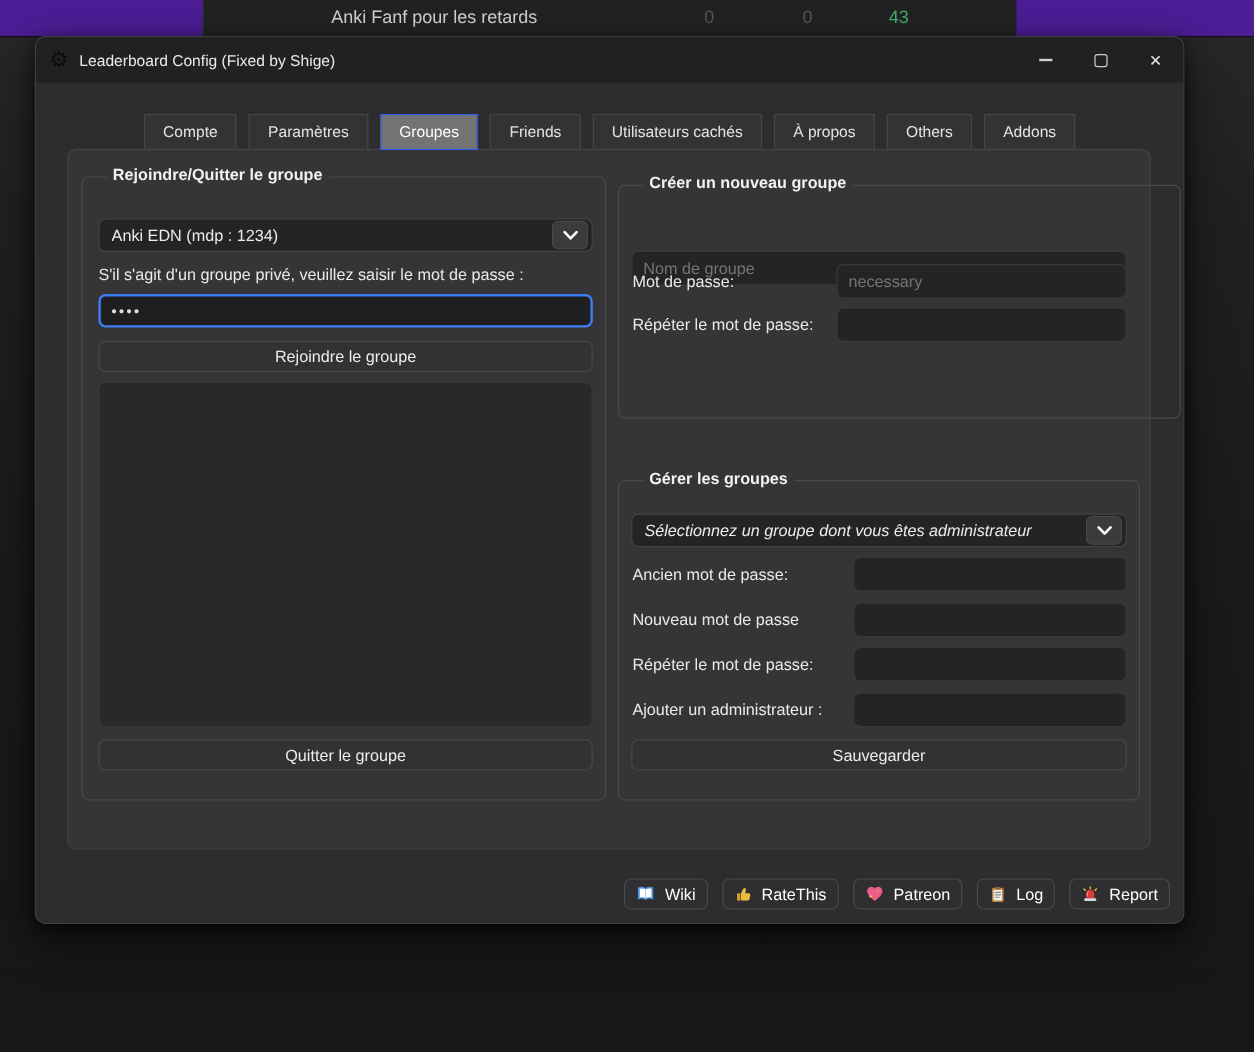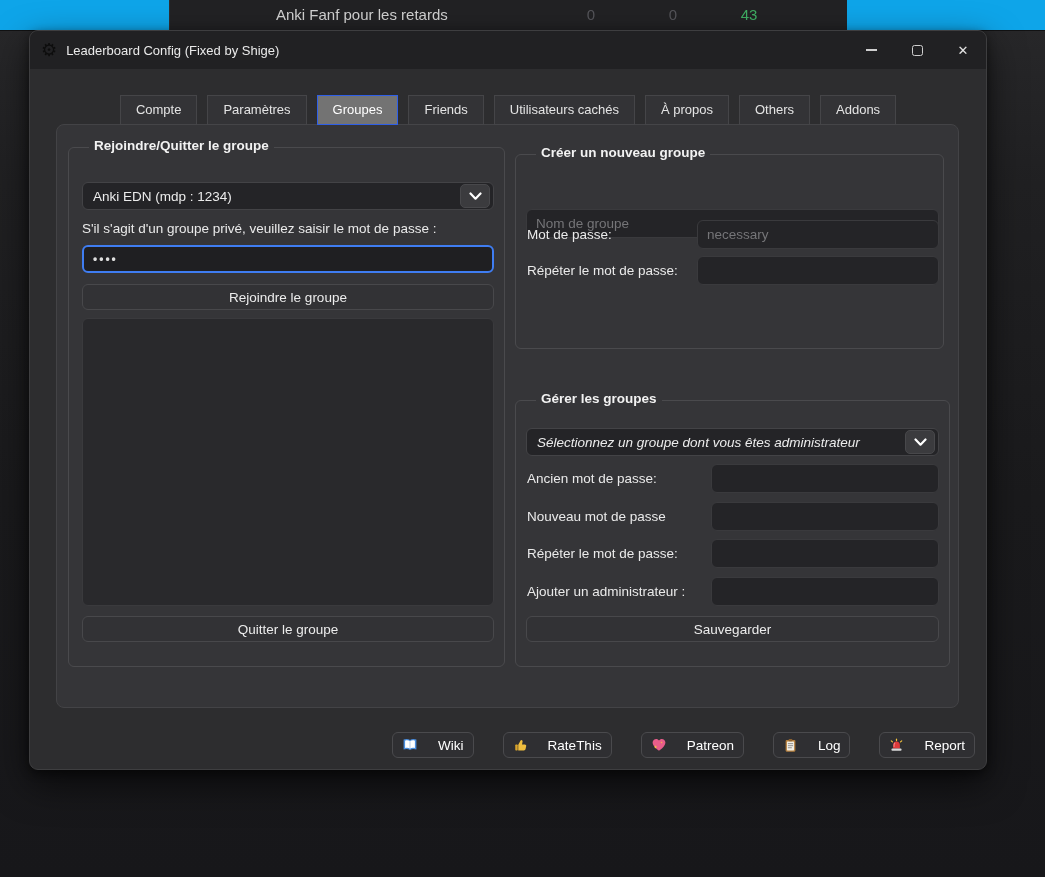--- a/index.html
+++ b/index.html
@@ -8,21 +8,21 @@
     font-family:"Liberation Sans", sans-serif;
     background:#19191b;
     position:relative;
     color:#e8e8e8;
   }
   
   .bg-lower {
     position:absolute; left:0; top:31px; right:0; bottom:0;
     background:linear-gradient(180deg,#272729 0%, #202022 18%, #1a1a1c 55%, #17171a 100%);
   }
-  .top-strip { position:absolute; left:0; top:0; width:1045px; height:31px; background:#0ea5e9;padding-left:16px; }
+  .top-strip { position:absolute; left:0; top:0; width:1045px; height:31px; background:#4c1d95;padding-left:16px; }
   .lb-row {
     position:absolute; left:169px; top:0; width:678px; height:30px;
     background:#222224; border-left:1px solid #2e2e30;
   }
   .lb-name { position:absolute; left:106px; top:0; line-height:30px; font-size:15px; color:#d2d2d2; white-space:nowrap; }
   .lb-cell { position:absolute; top:0; width:44px; line-height:30px; font-size:15px; color:#55555a; text-align:center; }
   .lb-cell.c1 { left:399px; } .lb-cell.c2 { left:481px; }
   .lb-cell.green { left:557px; color:#3fae63; }
   .top-seam { position:absolute; left:0; top:30px; width:1045px; height:1px; background:#121213; }
 
@@ -62,21 +62,21 @@
     background:#353538; border:1px solid #434346; border-radius:8px; z-index:2;
   }
   .groupbox {
     position:absolute; border:1px solid #4a4a4d; border-radius:6px;
   }
   .legend {
     position:absolute; top:-10px; left:20px; background:#353538;
     padding:0 5px; font-size:13.5px; font-weight:bold; color:#f2f2f2; white-space:nowrap;
   }
   .gb-join   { left:11px;  top:22px;  width:437px; height:520px; }
-  .gb-create { left:458px; top:29px;  width:429px; height:195px; }
+  .gb-create { left:458px; top:29px;  width:469px; height:195px; }
   .gb-manage { left:458px; top:275px; width:435px; height:267px; }
 
   
   .combo {
     position:absolute; background:#242427; border:1px solid #434346; border-radius:6px;
     display:flex; align-items:center; padding:0 3px 0 10px; cursor:default;
   }
   .combo-text { font-size:13.5px; color:#ececec; white-space:nowrap; overflow:hidden; flex:1; }
   .combo-arrow {
     width:30px; height:24px; margin-left:4px; flex:0 0 auto;
@@ -101,21 +101,21 @@
   }
   .lbl { position:absolute; font-size:13.5px; color:#eaeaea; white-space:nowrap; }
 
   
   .footer {
     position:absolute; right:11px; top:701px; height:26px;
     display:flex; gap:12px; align-items:center;
   }
   .fbtn {
     height:26px; padding:0 9px; background:#2f2f32; border:1px solid #4a4a4d; border-radius:6px;
-    display:flex; align-items:center; gap:20px; color:#ffffff; font-size:13.5px; cursor:default;margin-left:17px;
+    display:flex; align-items:center; gap:8px; color:#ffffff; font-size:13.5px; cursor:default;
   }
   .fbtn svg { display:block; }
 </style>
 </head>
 <body>
 
 <div class="bg-lower"></div>
 <div class="top-strip">
   <div class="lb-row">
     <span class="lb-name">Anki Fanf pour les retards</span>

